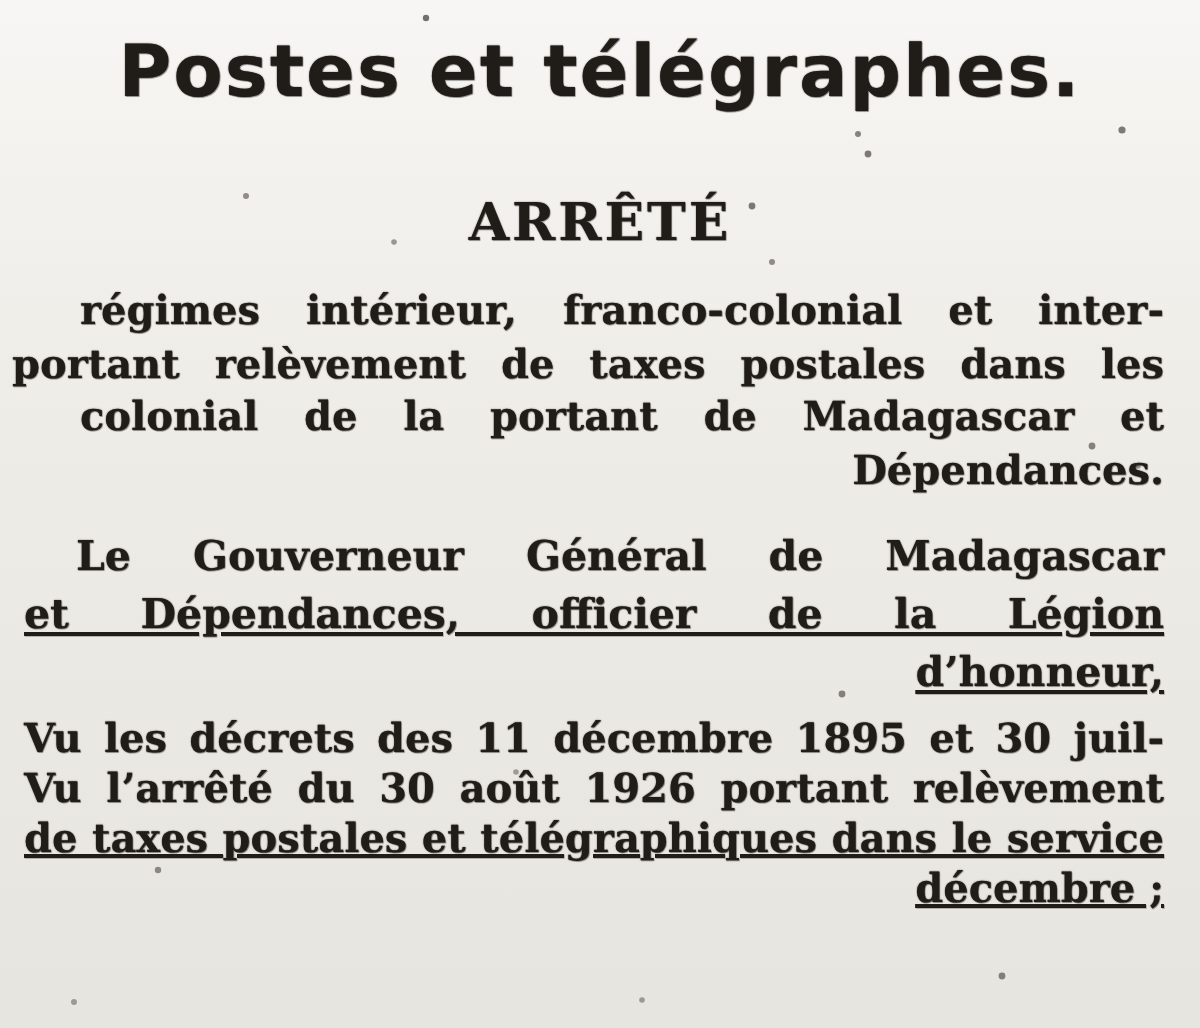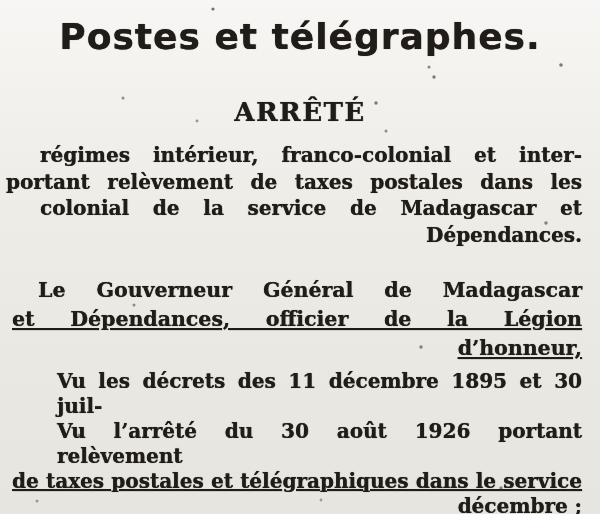--- a/index.html
+++ b/index.html
@@ -35,30 +35,30 @@
     line-height: 24px;
     letter-spacing: 1.5px;
   }
   .body-text {
     padding: 0 18px 0 0;
     font-weight: bold;
     font-size: 20px;
   }
   .para { margin: 0; }
   .p-intro    { margin-top: 18px; line-height: 26.5px; }
-  .p-governor { margin-top: 28px; line-height: 29px; font-size: 20.5px; }
+  .p-governor { margin-top: 16px; line-height: 29px; font-size: 20.5px; }
   .p-decrees  { margin-top: 6px;  line-height: 25px; }
   .p-arrete   { margin-top: 0;    line-height: 25px; }
   .line { text-align: right; }
   .line.j { text-align: justify; text-align-last: justify; }
   .ind0 { padding-left: 6px; }
   .ind1 { padding-left: 40px; }
   .ind2 { padding-left: 38px; }
   .ind3 { padding-left: 12px; text-decoration: underline; }
-  .ind4 { padding-left: 28px; margin-left: 29px; }
+  .ind4 { padding-left: 12px; }
   
   .specks {
     position: absolute;
     top: 0; left: 0;
     width: 2px; height: 2px;
     border-radius: 50%;
     background: transparent;
     pointer-events: none;
     box-shadow:
       212px 8px 0 0.6px rgba(45,40,34,0.65),
@@ -89,21 +89,21 @@
 
   <h1 class="title">Postes et télégraphes.</h1>
 
   <h2 class="heading">ARRÊTÉ</h2>
 
   <div class="body-text">
 
     <div class="para p-intro">
       <div class="line j ind1">régimes intérieur, franco-colonial et inter-</div>
       <div class="line j ind0">portant relèvement de taxes postales dans les</div>
-      <div class="line j ind1">colonial de la service de Madagascar et</div>
+      <div class="line j ind1">colonial de la portant de Madagascar et</div>
       <div class="line ind1">Dépendances.</div>
     </div>
 
     <div class="para p-governor">
       <div class="line j ind2">Le Gouverneur Général de Madagascar</div>
       <div class="line j ind3">et Dépendances, officier de la Légion</div>
       <div class="line ind3">d’honneur,</div>
     </div>
 
     <div class="para p-decrees">

